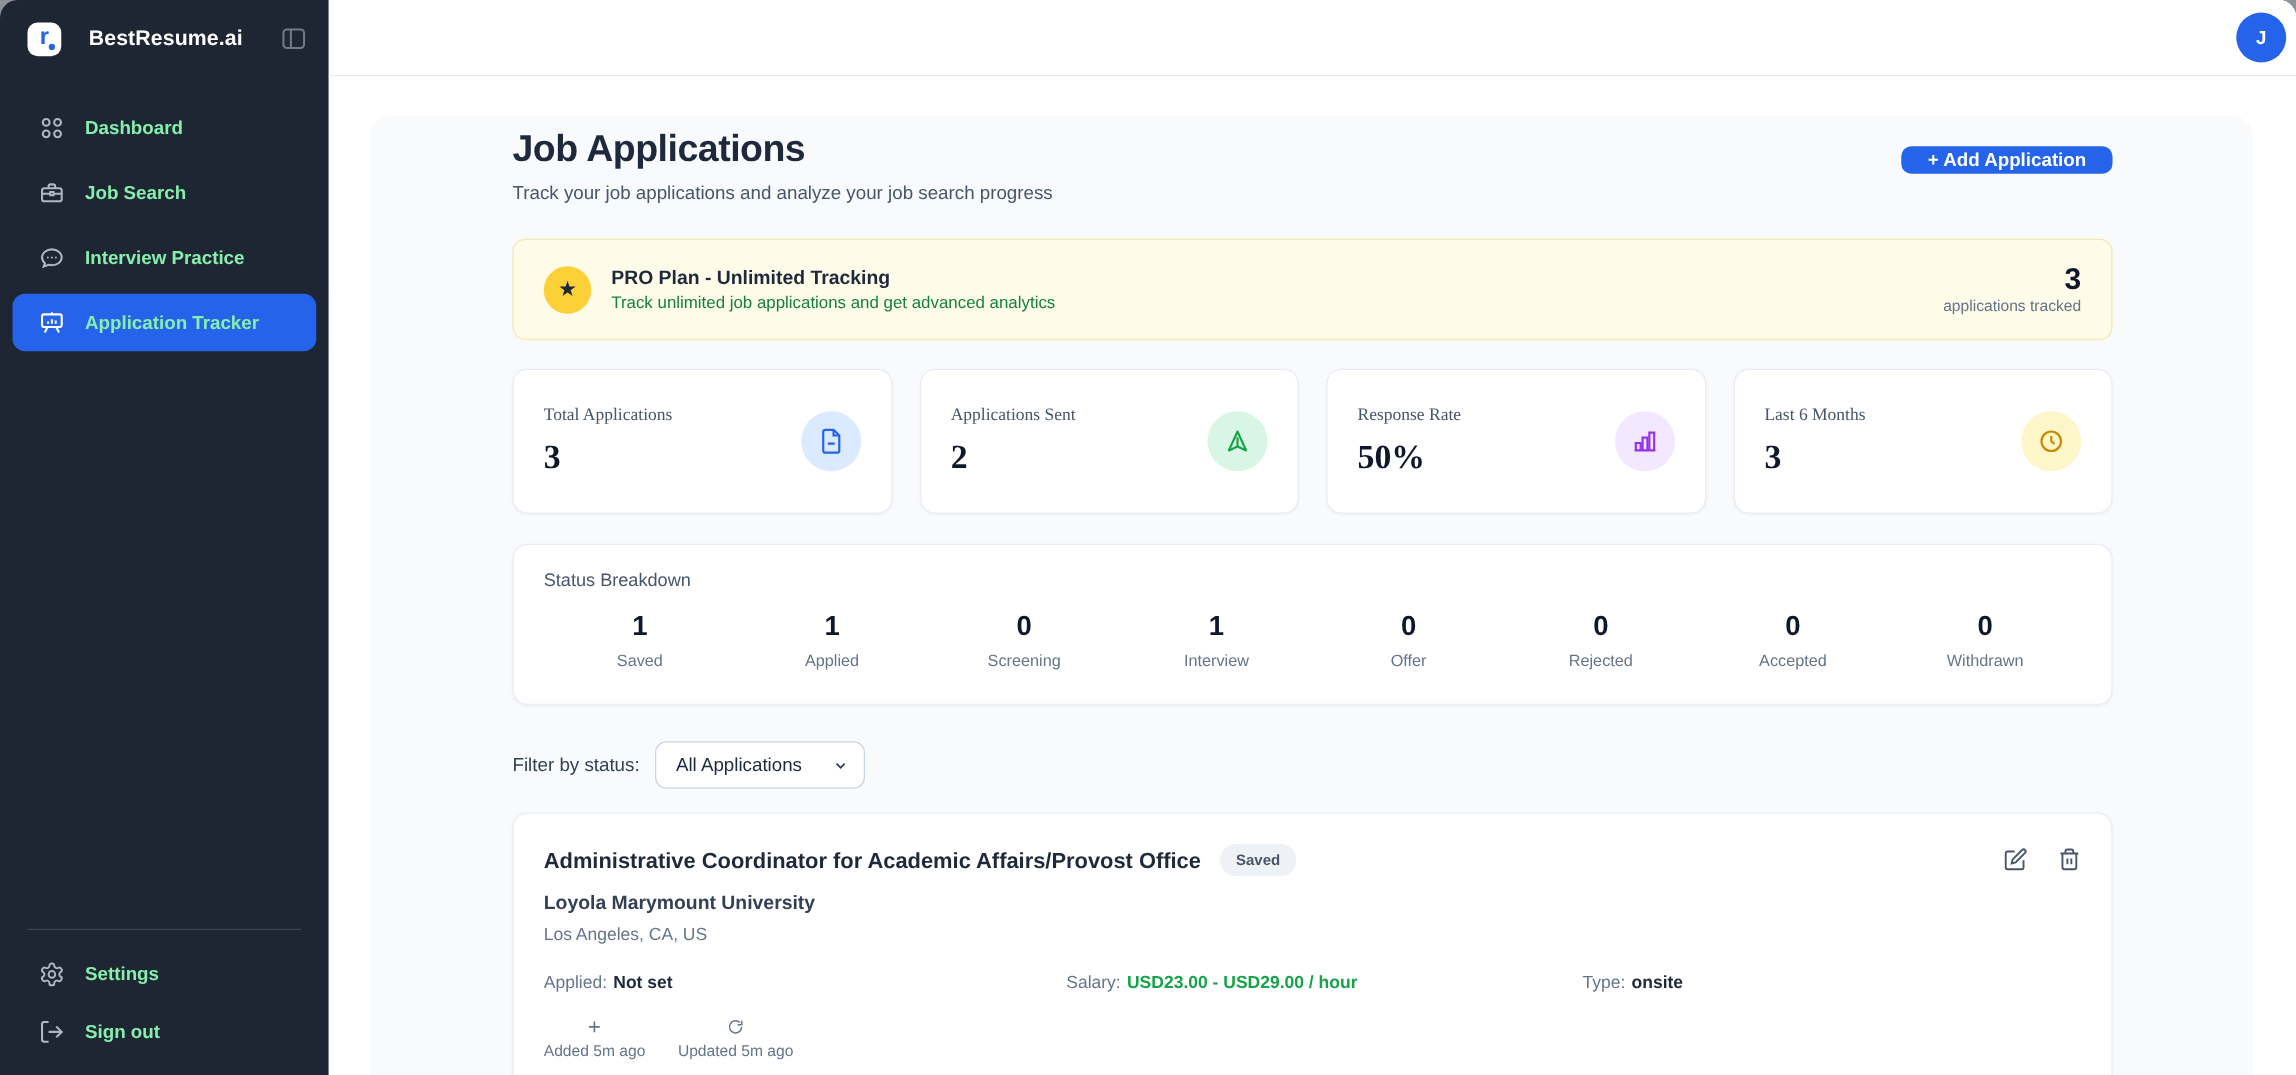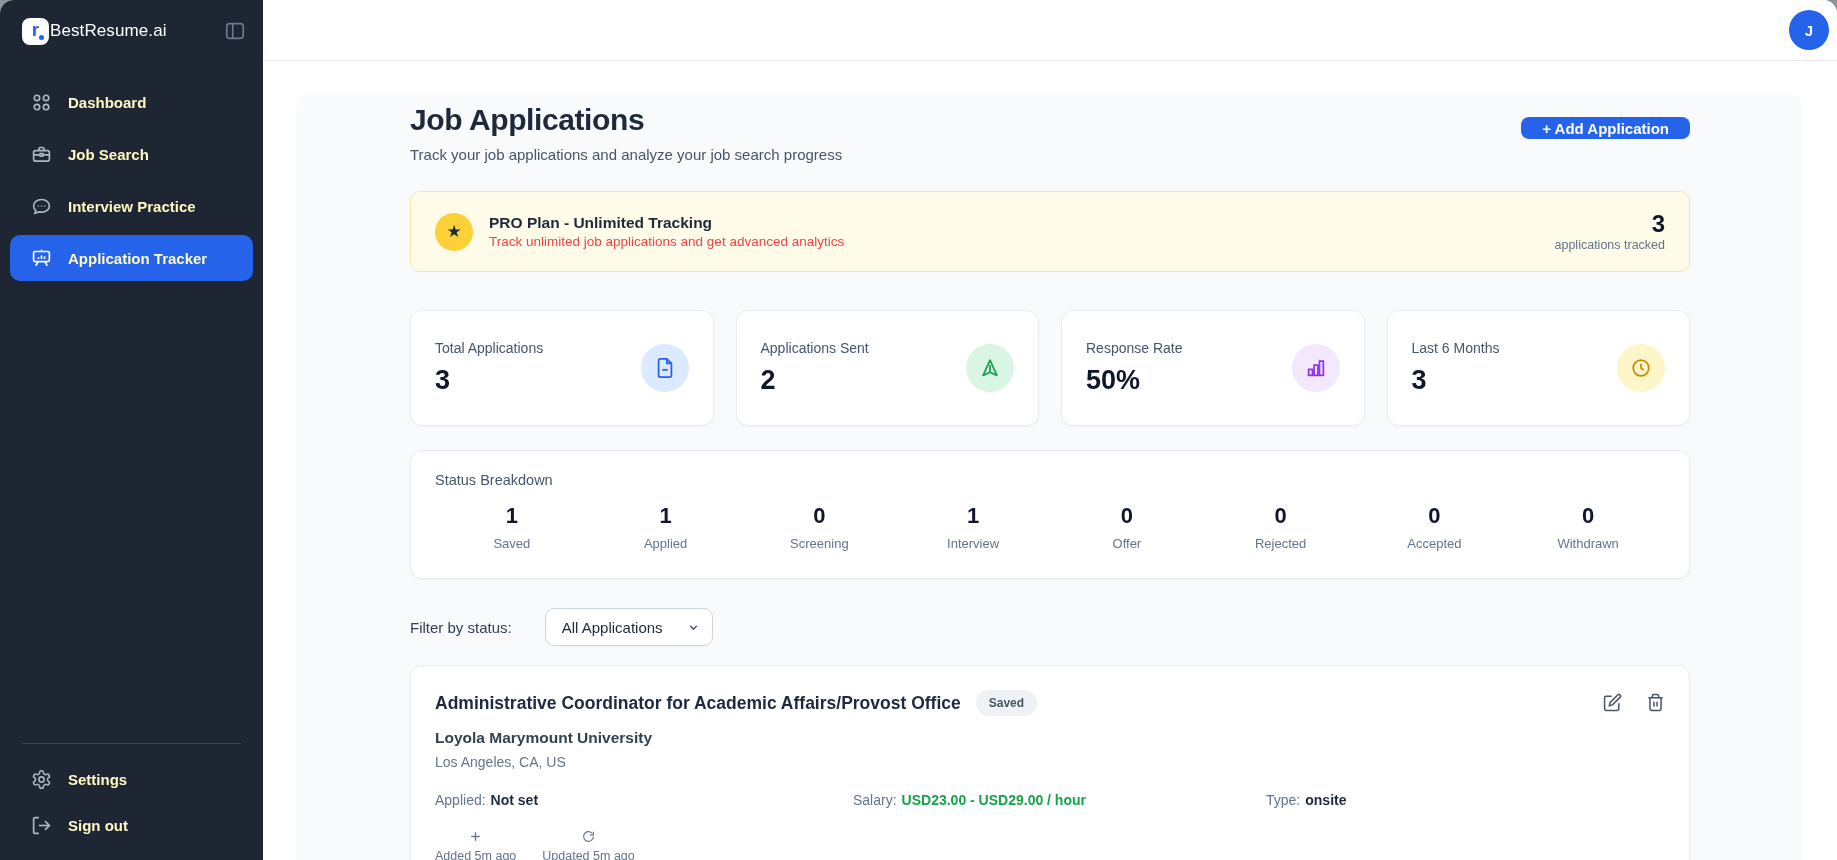--- a/index.html
+++ b/index.html
@@ -9,26 +9,26 @@
 
   
   .sidebar{ position:absolute; left:0; top:0; width:263px; height:860px;
             background:#1e2533; color:#e8ecf2; }
   .logo-row{ display:flex; align-items:center; height:62px; padding-left:22px; position:relative; }
   .logo-mark{ width:27px; height:27px; background:#ffffff; border-radius:8px;
               display:flex; align-items:center; justify-content:center; position:relative; }
   .logo-mark .r{ color:#2563eb; font-weight:800; font-size:19px; line-height:1; margin-top:-3px; }
   .logo-mark .dot{ position:absolute; right:5px; bottom:5px; width:5px; height:5px;
                    border-radius:50%; background:#2563eb; }
-  .brand{ margin-left:1px; font-size:17px; font-weight:400; color:#ffffff; letter-spacing:.1px; }
+  .brand{ margin-left:22px; font-size:17px; font-weight:700; color:#ffffff; letter-spacing:.1px; }
   .collapse-btn{ position:absolute; right:17px; top:50%; transform:translateY(-50%);
                  color:#707a8c; display:flex; cursor:pointer; }
   .nav{ margin-top:17px; display:flex; flex-direction:column; gap:6px; padding:0 10px; }
   .nav-item{ display:flex; align-items:center; height:46px; padding-left:20px;
-             border-radius:10px; cursor:pointer; color:#fef9c3; }
+             border-radius:10px; cursor:pointer; color:#86efac; }
   .nav-item .ic{ color:#aeb6c4; display:flex; width:22px; justify-content:center; }
   .nav-item .lbl{ margin-left:16px; font-size:15px; font-weight:600; }
   .nav-item.active{ background:#2563eb; }
   .nav-item.active .ic{ color:#ffffff; }
   .sidebar-footer{ position:absolute; left:0; right:0; bottom:12px; padding:0 10px; }
   .sidebar-divider{ height:1px; background:#3a4354; margin:0 12px 12px 12px; }
 
   
   .topbar{ position:absolute; left:263px; top:0; right:0; height:61px; background:#ffffff;
            border-bottom:1px solid #e7e9ee; }
@@ -48,27 +48,27 @@
             font-family:inherit; }
   .page-sub{ margin-top:7px; font-size:15px; color:#475569; }
 
   
   .pro-banner{ margin-top:28px; height:81px; background:#fefce8; border:1px solid #f3e8ad;
                border-radius:10px; display:flex; align-items:center; padding:0 24px; }
   .pro-badge{ width:38px; height:38px; border-radius:50%; background:#fbd137; flex:none;
               display:flex; align-items:center; justify-content:center; color:#1f2937; font-size:17px; }
   .pro-text{ margin-left:16px; flex:1; }
   .pro-title{ font-size:15.5px; font-weight:700; color:#1e293b; }
-  .pro-sub{ margin-top:2px; font-size:13.5px; color:#ef4444; }
+  .pro-sub{ margin-top:2px; font-size:13.5px; color:#15803d; }
   .pro-count-wrap{ text-align:right; }
   .pro-count{ font-size:24px; font-weight:800; color:#0f172a; line-height:1.1; }
   .pro-count-label{ font-size:12.5px; color:#64748b; }
 
   
-  .stats-row{ margin-top:38px; display:flex; gap:22px; }
+  .stats-row{ margin-top:23px; display:flex; gap:22px;font-family:Liberation Serif, serif; }
   .stat-card{ flex:1; height:116px; background:#ffffff; border:1px solid #e9edf3; border-radius:12px;
               box-shadow:0 1px 2px rgba(15,23,42,.04); display:flex; align-items:center;
               justify-content:space-between; padding:0 24px; }
   .stat-label{ font-size:14px; color:#475569; }
   .stat-value{ margin-top:9px; font-size:27px; font-weight:800; color:#0f172a; }
   .stat-icon{ width:48px; height:48px; border-radius:50%; display:flex; align-items:center;
               justify-content:center; flex:none; }
   .stat-icon.blue  { background:#dbeafe; color:#2563eb; }
   .stat-icon.green { background:#d9f5e3; color:#16a34a; }
   .stat-icon.purple{ background:#f3e8ff; color:#9333ea; }
@@ -77,21 +77,21 @@
   
   .status-card{ margin-top:24px; background:#ffffff; border:1px solid #e9edf3; border-radius:12px;
                 box-shadow:0 1px 2px rgba(15,23,42,.04); padding:21px 24px 27px; }
   .status-title{ font-size:14.5px; color:#475569; }
   .status-grid{ margin-top:15px; display:grid; grid-template-columns:repeat(8,1fr); }
   .status-item{ text-align:center; }
   .status-value{ font-size:22px; font-weight:800; color:#0f172a; }
   .status-label{ margin-top:7px; font-size:13px; color:#64748b; }
 
   
-  .filter-row{ margin-top:29px; display:flex; align-items:center; gap:33px; }
+  .filter-row{ margin-top:29px; display:flex; align-items:center; gap:12px; }
   .filter-label{ font-size:15px; color:#334155; }
   .select{ display:flex; align-items:center; justify-content:space-between; width:168px; height:38px;
            background:#ffffff; border:1px solid #cbd5e1; border-radius:9px; padding:0 12px 0 16px;
            font-size:15px; color:#1e293b; cursor:pointer; }
   .select .chev{ color:#334155; display:flex; }
 
   
   .job-card{ margin-top:19px; background:#ffffff; border:1px solid #e9edf3; border-radius:12px;
              box-shadow:0 1px 2px rgba(15,23,42,.04); padding:24px; }
   .job-head{ display:flex; align-items:flex-start; justify-content:space-between; }

